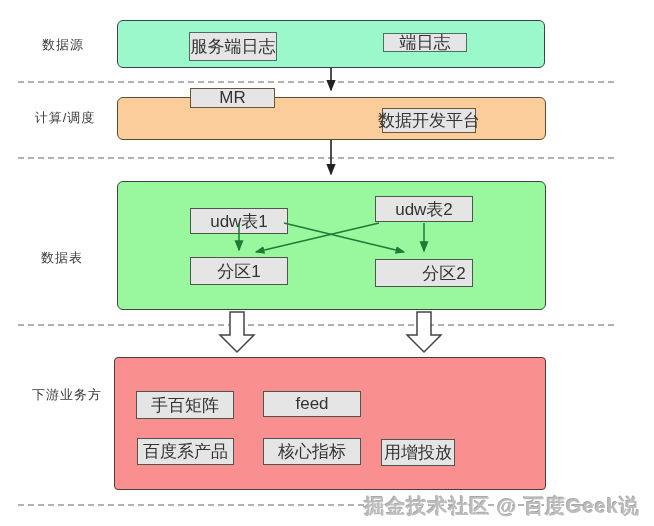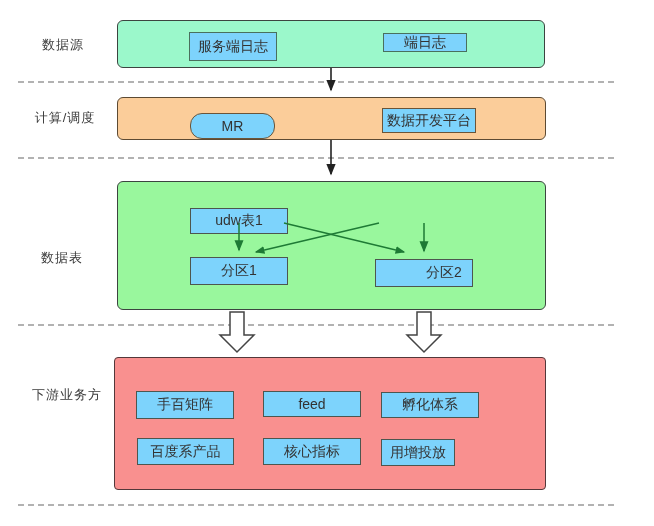--- a/index.html
+++ b/index.html
@@ -12,23 +12,23 @@
     transform:translate(-50%,-50%);letter-spacing:1px;
   }
   .band{
     position:absolute;border:1.5px solid #3c4440;border-radius:6px;box-sizing:border-box;
   }
   .band.datasource{background:var(--datasource,#9bf8cb);}
   .band.compute{background:var(--compute,#fbcd9a);border-color:#5d4a33;}
   .band.tables{background:var(--tables,#99f79d);}
   .band.downstream{background:var(--downstream,#f9908f);border-color:#53383a;border-radius:4px;}
   .node{
-    position:absolute;background:#7dd3fc;border:1.5px solid #4d564f;box-sizing:border-box;
+    position:absolute;background:#e5e5e5;border:1.5px solid #4d564f;box-sizing:border-box;
     display:flex;align-items:center;justify-content:center;
-    font-size:14px;color:#333;white-space:nowrap;
+    font-size:17px;color:#333;white-space:nowrap;
   }
   svg.overlay{position:absolute;left:0;top:0;pointer-events:none;}
   .watermark{
     position:absolute;right:14px;top:493px;font-size:20px;font-weight:bold;
     color:#bdbdbd;letter-spacing:1px;white-space:nowrap;
     text-shadow:1px 1px 0 #ffffff,-1px -1px 0 #a8a8a8;
   }
 </style>
 </head>
 <body>
@@ -41,30 +41,30 @@
   <div class="row-label" style="left:67px;top:395px;">下游业务方</div>
 
   <div class="band datasource" style="left:117px;top:20px;width:428px;height:48px;"></div>
   <div class="band compute" style="left:117px;top:97px;width:429px;height:43px;"></div>
   <div class="band tables" style="left:117px;top:181px;width:429px;height:129px;"></div>
   <div class="band downstream" style="left:114px;top:357px;width:432px;height:133px;"></div>
 
   <div class="node" style="left:189px;top:32px;width:88px;height:29px;border-color:#49705d;">服务端日志</div>
   <div class="node" style="left:383px;top:33px;width:84px;height:19px;border-color:#49705d;">端日志</div>
 
-  <div class="node" style="left:190px;top:113px;width:85px;height:26px;border-color:#6b5438;border-radius:12px;">MR</div>
+  <div class="node" style="left:190px;top:88px;width:85px;height:20px;border-color:#6b5438;">MR</div>
   <div class="node" style="left:382px;top:108px;width:94px;height:25px;border-color:#6b5438;">数据开发平台</div>
 
   <div class="node" style="left:190px;top:208px;width:98px;height:26px;">udw表1</div>
+  <div class="node" style="left:375px;top:196px;width:98px;height:26px;">udw表2</div>
   <div class="node" style="left:190px;top:257px;width:98px;height:28px;">分区1</div>
   <div class="node" style="left:375px;top:259px;width:98px;height:28px;padding-left:40px;">分区2</div>
 
   <div class="node" style="left:136px;top:391px;width:98px;height:28px;">手百矩阵</div>
   <div class="node" style="left:263px;top:391px;width:98px;height:26px;">feed</div>
-  <div class="node" style="left:381px;top:392px;width:98px;height:26px;">孵化体系</div>
   <div class="node" style="left:263px;top:438px;width:98px;height:27px;">核心指标</div>
   <div class="node" style="left:137px;top:438px;width:97px;height:27px;">百度系产品</div>
   <div class="node" style="left:381px;top:439px;width:74px;height:27px;">用增投放</div>
 
   <svg class="overlay" width="654" height="526" viewBox="0 0 654 526">
     <defs>
       <marker id="ah-black" markerWidth="9" markerHeight="8" refX="6.5" refY="3" orient="auto">
         <path d="M0,0 L7.5,3 L0,6 z" fill="#222"></path>
       </marker>
       <marker id="ah-green" markerWidth="9" markerHeight="8" refX="6.5" refY="3" orient="auto">
@@ -82,13 +82,14 @@
 
     <line x1="239" y1="223" x2="239" y2="250" stroke="#1e7a35" stroke-width="1.5" marker-end="url(#ah-green)"></line>
     <line x1="424" y1="223" x2="424" y2="251" stroke="#1e7a35" stroke-width="1.5" marker-end="url(#ah-green)"></line>
     <line x1="284" y1="223" x2="404" y2="252" stroke="#1e7a35" stroke-width="1.3" marker-end="url(#ah-green)"></line>
     <line x1="379" y1="223" x2="256" y2="252" stroke="#1e7a35" stroke-width="1.3" marker-end="url(#ah-green)"></line>
 
     <polygon points="230,312 244,312 244,335 254,335 237,352 220,335 230,335" fill="#ffffff" stroke="#444" stroke-width="1.5" stroke-linejoin="miter"></polygon>
     <polygon points="417,312 431,312 431,335 441,335 424,352 407,335 417,335" fill="#ffffff" stroke="#444" stroke-width="1.5" stroke-linejoin="miter"></polygon>
   </svg>
 
+  <div class="watermark">掘金技术社区 @ 百度Geek说</div>
 </div>
 
 </body></html>

